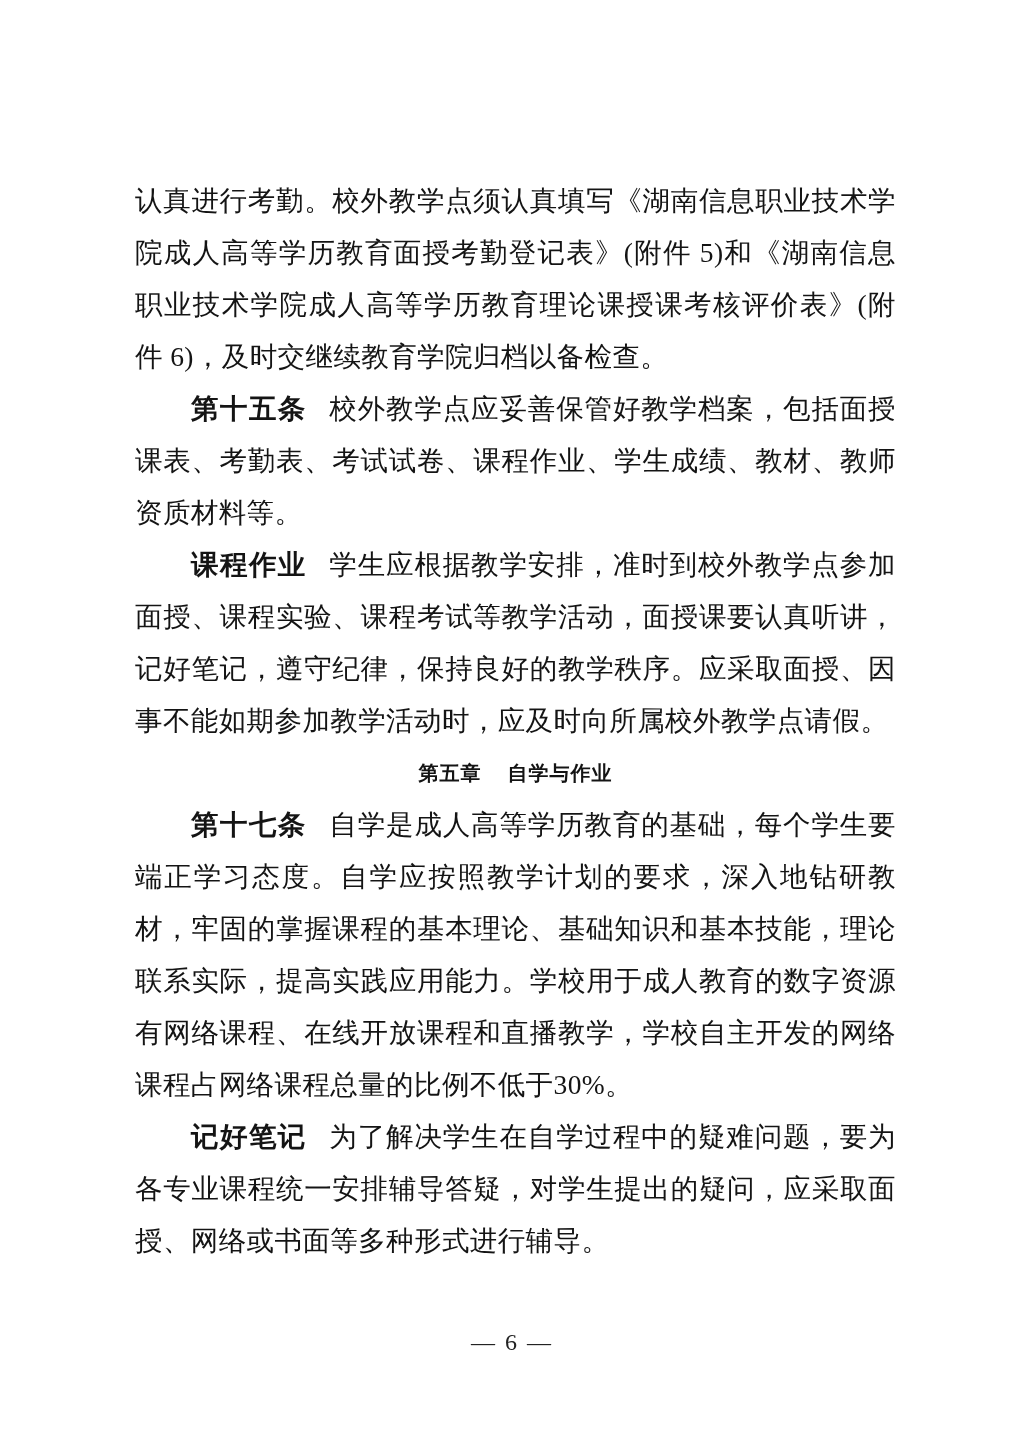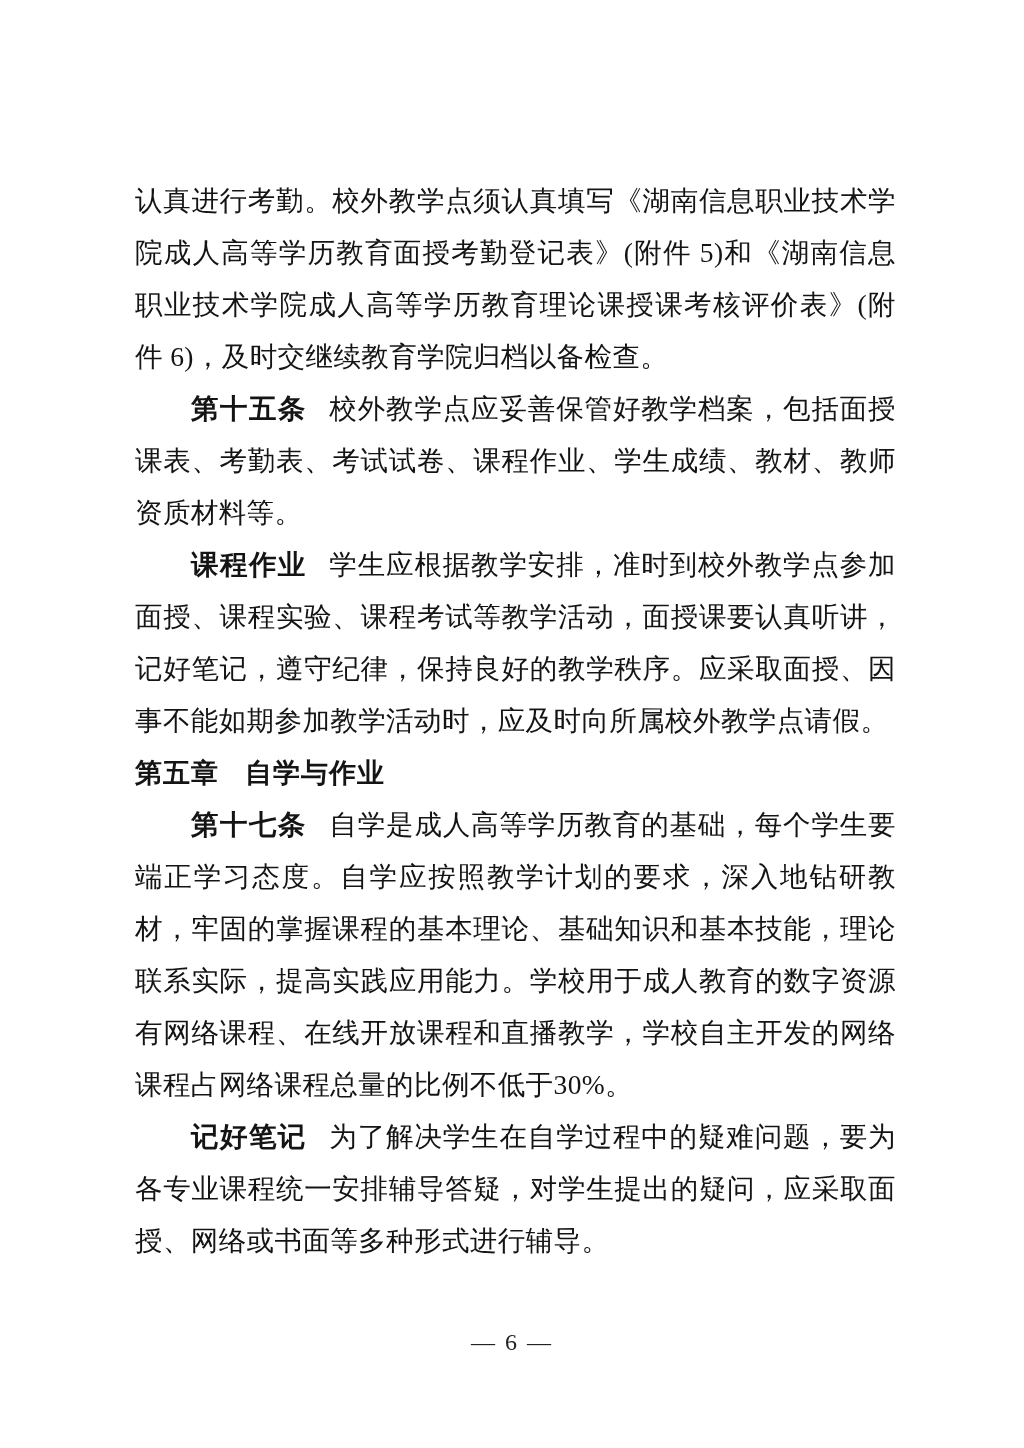--- a/index.html
+++ b/index.html
@@ -40,24 +40,24 @@
   .clause-label {
     font-weight: bold;
     letter-spacing: 1px;
   }
   .gap {
     display: inline-block;
     width: 22px;
   }
   .chapter-heading {
     margin: 0;
-    font-size: 27px;
+    font-size: 20px;
     line-height: 52px;
     font-weight: bold;
-    text-align: left;
+    text-align: center;
     letter-spacing: 1px;
   }
   .chapter-gap {
     display: inline-block;
     width: 26px;
   }
   .footer {
     position: absolute;
     left: 0;
     right: 0;

